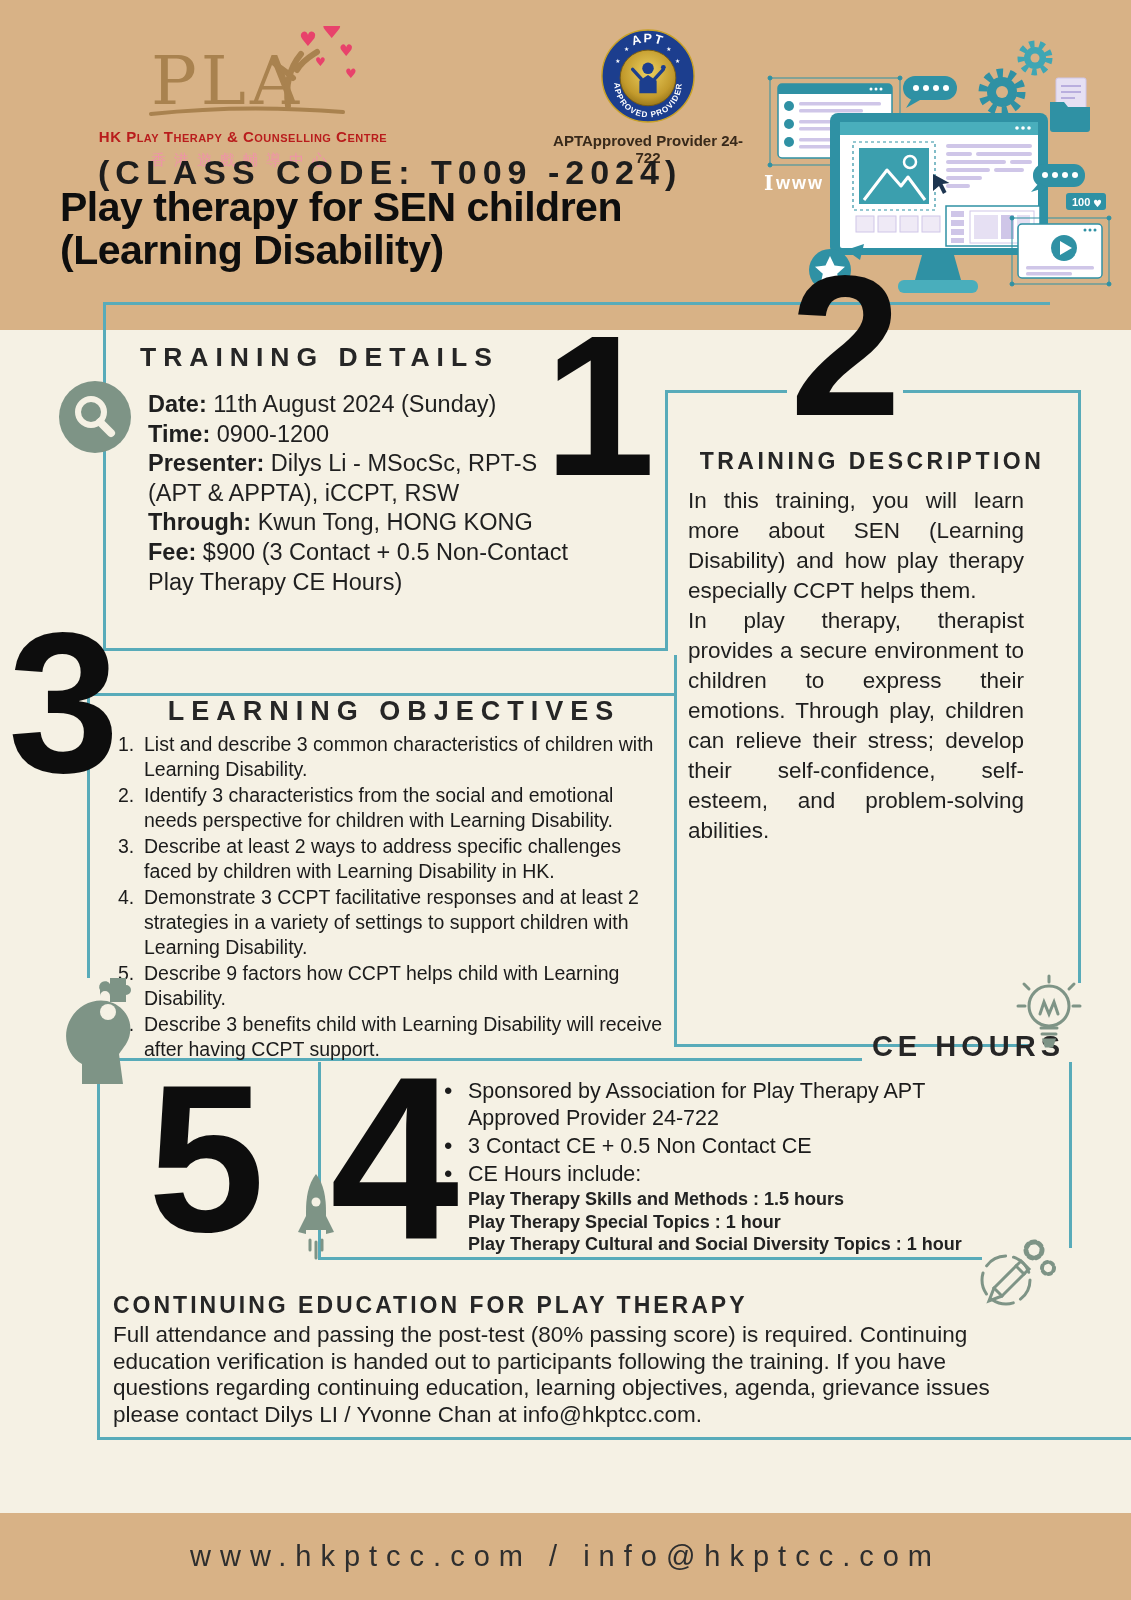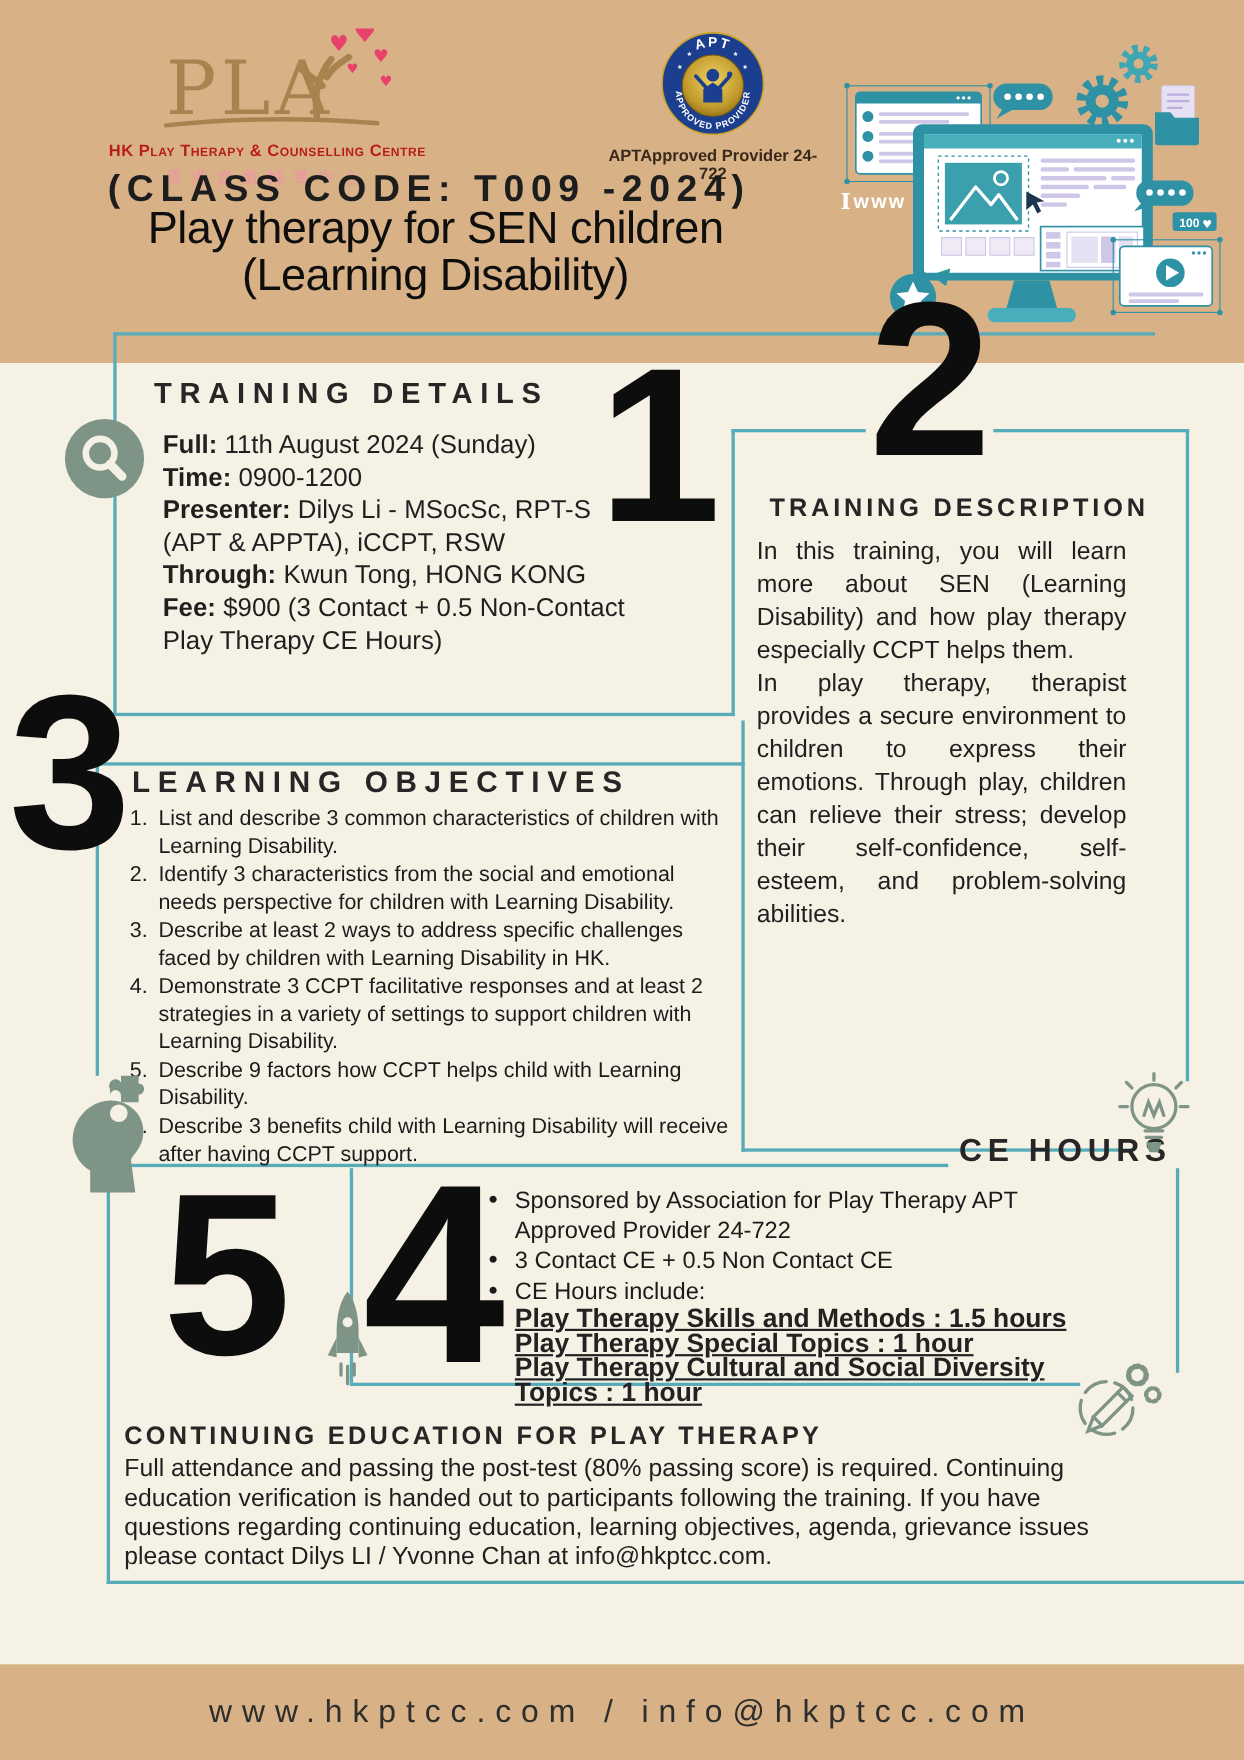--- a/index.html
+++ b/index.html
@@ -16,22 +16,22 @@
 
   
   .bignum{position:absolute;z-index:3;color:#0d0d0d;font-weight:900;line-height:1;
           font-family:"Liberation Sans",sans-serif;letter-spacing:-4px;}
 
   .sechead{position:absolute;z-index:4;font-weight:700;color:#262626;}
 
   
   .classcode{position:absolute;left:98px;top:153px;font-size:34px;font-weight:800;
              letter-spacing:6px;color:#1d1d1d;z-index:4;}
-  .titlewrap{position:absolute;left:60px;top:186px;width:672px;text-align:center;z-index:4;
-             font-weight:400;color:#0e0e0e;font-size:41px;line-height:1.05;letter-spacing:-0.5px;}
+  .titlewrap{position:absolute;left:60px;top:186px;width:672px;z-index:4;
+             font-weight:700;color:#0e0e0e;font-size:41px;line-height:1.05;letter-spacing:-0.5px;}
 
   
   .logoblock{position:absolute;left:88px;top:26px;width:310px;z-index:4;text-align:center;}
   .logo-sub-en{font-size:15px;font-weight:700;color:#b91c1c;letter-spacing:0.5px;
                font-variant:small-caps;margin-top:2px;}
   .logo-sub-cn{font-size:15px;color:#ef93a8;letter-spacing:8px;margin-top:6px;
                font-family:"DejaVu Sans",sans-serif;}
 
   
   .badgewrap{position:absolute;left:548px;top:28px;width:200px;text-align:center;z-index:4;}
@@ -51,22 +51,22 @@
            font-size:19.5px;line-height:25px;color:#1b1b1b;list-style:none;
            margin:0;padding:0;counter-reset:obj;}
   .objlist li{position:relative;padding-left:26px;margin:0 0 1px 0;}
   .objlist li::before{counter-increment:obj;content:counter(obj) ".";position:absolute;left:0;top:0;}
 
   
   .celist{position:absolute;left:438px;top:1078px;width:580px;z-index:4;list-style:none;
           margin:0;padding:0;font-size:21.5px;line-height:27px;color:#1b1b1b;}
   .celist li{position:relative;padding-left:30px;margin-bottom:1px;}
   .celist li::before{content:"\2022";position:absolute;left:6px;top:-1px;font-size:24px;}
-  .cesub{position:absolute;left:468px;top:1188px;width:560px;z-index:4;font-size:24px;
-         line-height:22.5px;font-weight:600;color:#222;text-decoration:underline;}
+  .cesub{position:absolute;left:468px;top:1188px;width:560px;z-index:4;font-size:18px;
+         line-height:22.5px;font-weight:600;color:#222;}
 
   
   .contpara{position:absolute;left:113px;top:1322px;width:918px;z-index:4;font-size:22.5px;
             line-height:26.5px;color:#1f1f1f;}
 
   
   .foottext{position:absolute;left:0;top:1540px;width:1131px;text-align:center;z-index:4;
             font-size:29px;letter-spacing:9px;color:#2e2e2e;}
 
   .icon{position:absolute;z-index:5;}
@@ -316,21 +316,21 @@
   <div class="bignum" style="left:544px;top:306px;font-size:200px;">1</div>
   <div class="sechead" style="left:140px;top:342px;font-size:26.5px;letter-spacing:7px;">TRAINING DETAILS</div>
 
   <svg class="icon" style="left:58px;top:380px;" width="74" height="74" viewBox="0 0 74 74">
     <circle cx="37" cy="37" r="36" fill="#7e9486"></circle>
     <circle cx="33" cy="32" r="13" stroke="#f5f1e4" stroke-width="6" fill="none"></circle>
     <path d="M42,42 L53,53" stroke="#f5f1e4" stroke-width="8" stroke-linecap="round"></path>
   </svg>
 
   <div class="detailtext">
-    <div><span class="b">Full:</span> <span>11th August 2024 (Sunday)</span></div>
+    <div><span class="b">Date:</span> <span>11th August 2024 (Sunday)</span></div>
     <div><span class="b">Time:</span> <span>0900-1200</span></div>
     <div><span class="b">Presenter:</span> <span>Dilys Li - MSocSc, RPT-S (APT &amp; APPTA), iCCPT, RSW</span></div>
     <div><span class="b">Through:</span> <span>Kwun Tong, HONG KONG</span></div>
     <div><span class="b">Fee:</span> <span>$900 (3 Contact + 0.5 Non-Contact Play Therapy CE Hours)</span></div>
   </div>
 
   <div class="bignum" style="left:790px;top:246px;font-size:200px;">2</div>
   <div class="sechead" style="left:665px;top:448px;width:414px;text-align:center;font-size:23px;letter-spacing:3.5px;">TRAINING DESCRIPTION</div>
   <div class="descpara">
     <div>In this training, you will learn more about SEN (Learning Disability) and how play therapy especially CCPT helps them.</div>
@@ -341,21 +341,21 @@
     <g stroke="#7e9486" stroke-width="3" fill="none" stroke-linecap="round">
       <circle cx="37" cy="36" r="20"></circle>
       <path d="M28,44 l4,-12 5,12 5,-12 4,12"></path>
       <path d="M29,58 h16 M30,64 h14"></path>
       <path d="M32,70 h10 l-2,6 h-6 z" fill="#7e9486"></path>
       <path d="M37,6 v6 M12,14 l5,5 M62,14 l-5,5 M6,36 h7 M61,36 h7"></path>
     </g>
   </svg>
 
   <div class="bignum" style="left:8px;top:603px;font-size:200px;">3</div>
-  <div class="sechead" style="left:120px;top:696px;width:548px;text-align:left;font-size:27px;letter-spacing:7px;">LEARNING OBJECTIVES</div>
+  <div class="sechead" style="left:120px;top:696px;width:548px;text-align:center;font-size:27px;letter-spacing:7px;">LEARNING OBJECTIVES</div>
   <ol class="objlist">
     <li>List and describe 3 common characteristics of children with Learning Disability.</li>
     <li>Identify 3 characteristics from the social and emotional needs perspective for children with Learning Disability.</li>
     <li>Describe at least 2 ways to address specific challenges faced by children with Learning Disability in HK.</li>
     <li>Demonstrate 3 CCPT facilitative responses and at least 2 strategies in a variety of settings to support children with Learning Disability.</li>
     <li>Describe 9 factors how CCPT helps child with Learning Disability.</li>
     <li>Describe 3 benefits child with Learning Disability will receive after having CCPT support.</li>
   </ol>
 
   <svg class="icon" style="left:52px;top:968px;" width="86" height="118" viewBox="0 0 86 118">

